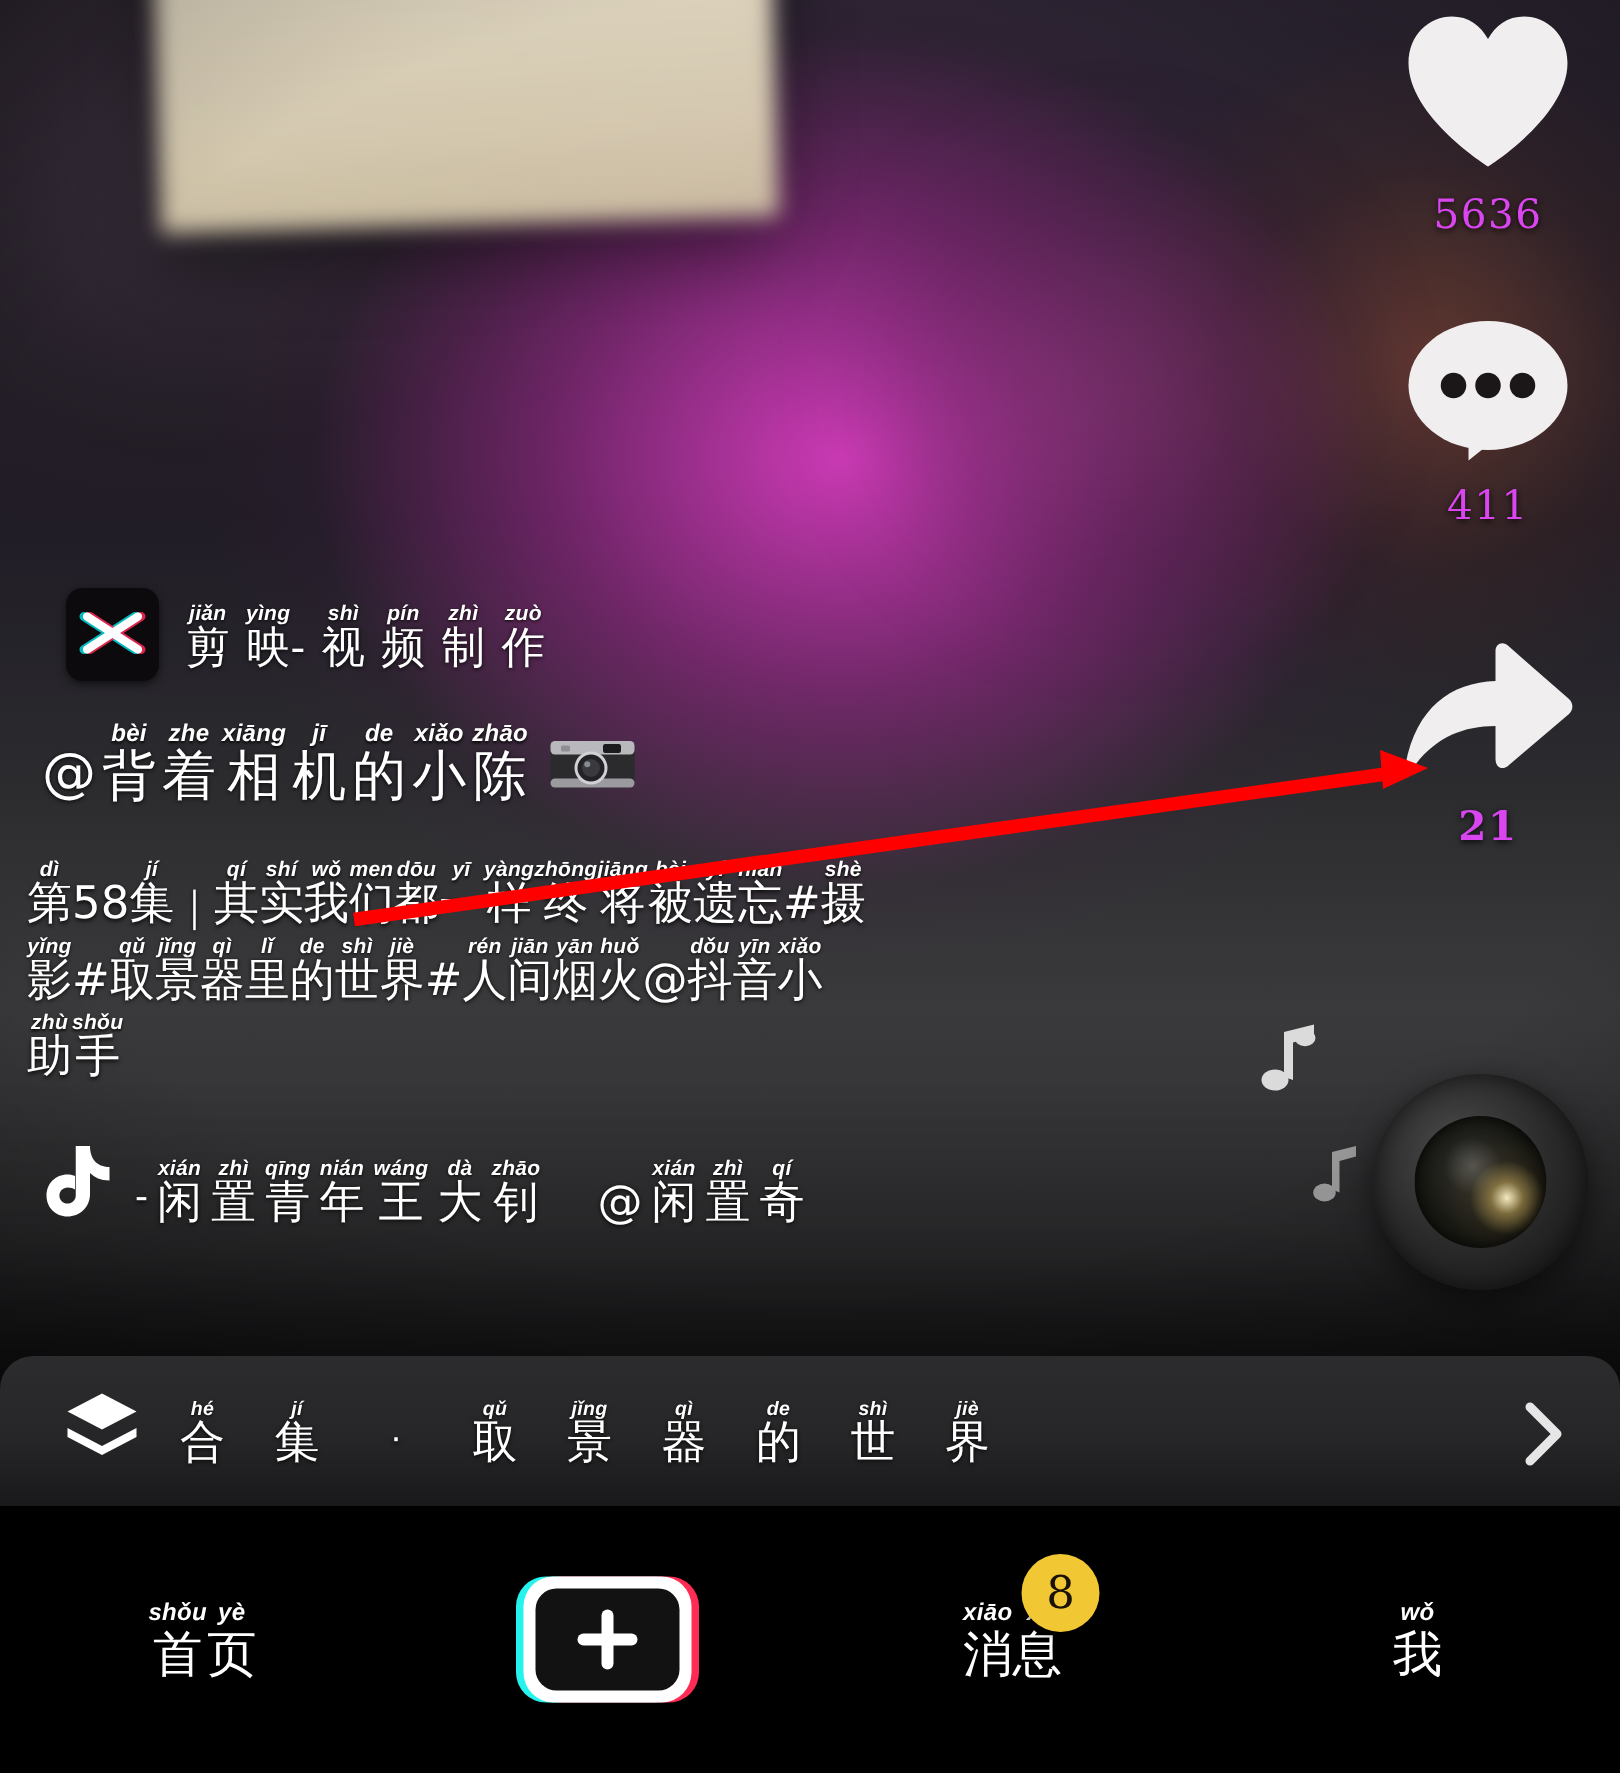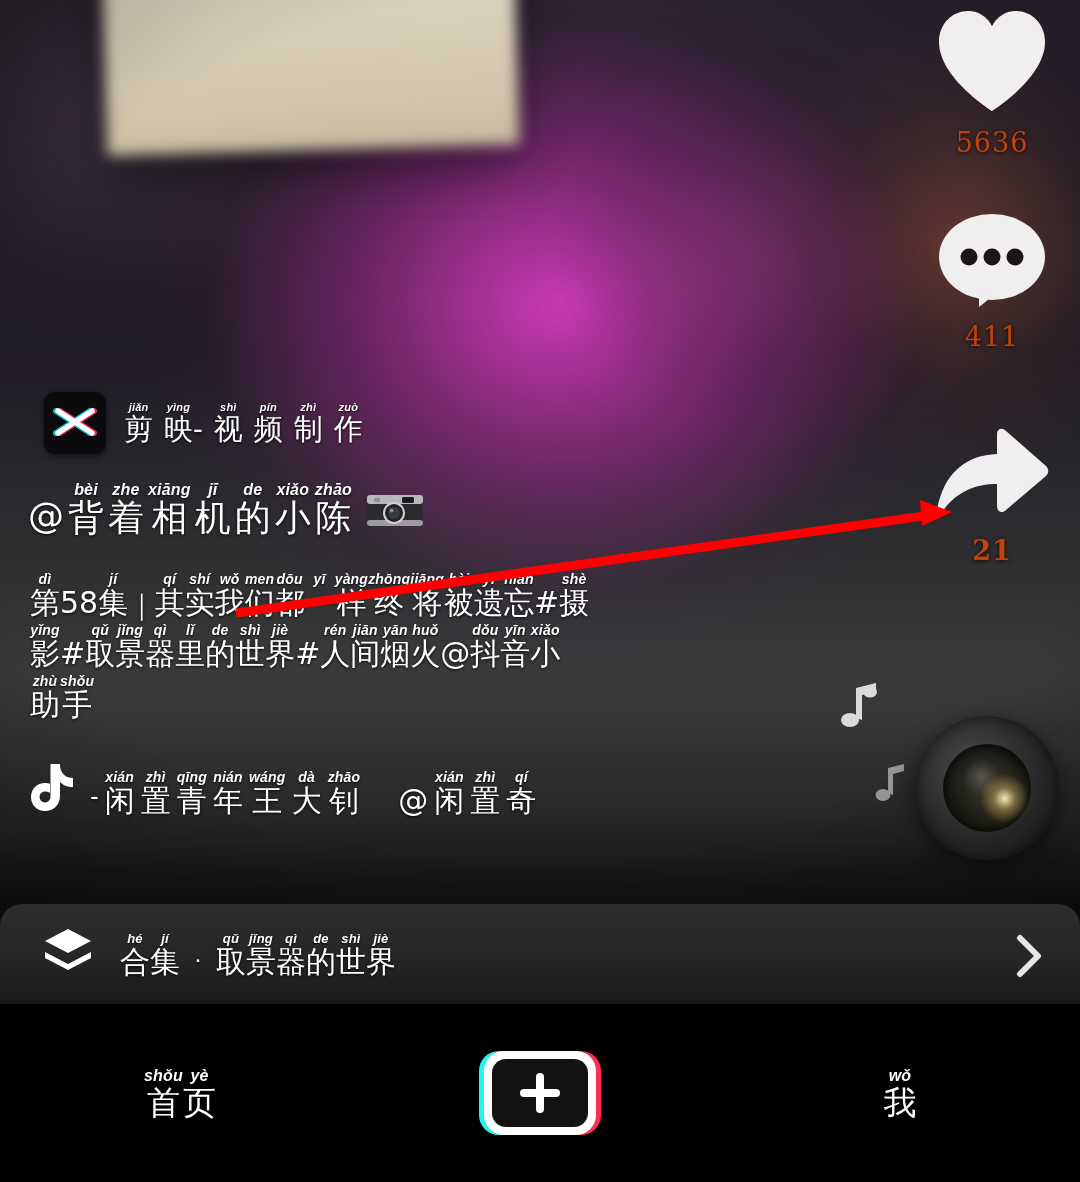--- a/index.html
+++ b/index.html
@@ -96,41 +96,41 @@
   }
   .capcut-logo {
     width:62px; height:62px; border-radius:11px;
     background:#0d0a0e;
     position:relative;
     flex:none;
     box-shadow:0 2px 6px rgba(0,0,0,0.6);
   }
   .capcut-logo svg { position:absolute; inset:0; }
   .capcut-row .ch .hz { font-size:29px; }
-  .capcut-row .ch .py { font-size:11px; }
+  .capcut-row .ch .py { font-size:14px; }
   .capcut-gap { width:11px; }
 
   
   .user-row {
     position:absolute; left:28px; top:482px;
     display:flex; align-items:flex-end; gap:4px;
   }
   .at-sign {
     font-size:36px; color:#fff; font-weight:500;
     line-height:1; padding-bottom:2px;
     text-shadow:0 1px 3px rgba(0,0,0,0.9);
     font-family:"DejaVu Sans", sans-serif;
   }
   .user-row .ch .hz { font-size:36px; }
   .user-row .ch .py { font-size:16px; }
   .emoji-cam { margin-left:10px; margin-bottom:2px; flex:none; }
 
   
   .caption {
-    position:absolute; left:30px; top:572px; width:800px;
+    position:absolute; left:18px; top:572px; width:800px;
   }
   .cap-line { display:flex; align-items:flex-end; margin-bottom:5px; }
   .caption .ch .hz { font-size:30px; }
   .caption .ch .py { font-size:14px; }
   .plain {
     font-size:30px; color:#fff; line-height:1;
     padding-bottom:0px;
     font-family:"DejaVu Sans", sans-serif;
     text-shadow:0 1px 3px rgba(0,0,0,0.9);
     white-space:pre;
@@ -151,21 +151,21 @@
   }
 
   
   .rail { position:absolute; right:0; top:0; width:176px; }
   .rail-item {
     position:absolute; left:0; width:176px;
     display:flex; flex-direction:column; align-items:center;
   }
   .rail-count {
     margin-top:9px;
-    font-size:27px; color:#c2410c;
+    font-size:27px; color:#d946ef;
     font-family:"DejaVu Serif", serif;
     text-shadow:0 1px 4px rgba(0,0,0,0.85);
     letter-spacing:1px;
   }
   .rail-like  { top:8px; }
   .rail-cmt   { top:212px;text-align:right; }
   .rail-share { top:428px;font-weight:bold; }
 
   
   .disc-wrap {
@@ -193,21 +193,21 @@
 
   
   .collection {
     position:absolute; left:0; top:904px; width:1080px; height:100px;
     background:linear-gradient(180deg, rgba(46,46,48,0.94) 0%, rgba(40,40,42,0.94) 55%, rgba(26,26,28,0.96) 100%);
     border-top-left-radius:22px;
     border-top-right-radius:22px;
     display:flex; align-items:center;
   }
   .coll-icon { margin-left:42px; flex:none; }
-  .coll-text { display:flex; align-items:flex-end; margin-left:26px; }
+  .coll-text { display:flex; align-items:flex-end; margin-left:26px;gap:33px; }
   .coll-text .ch .hz { font-size:30px; }
   .coll-text .ch .py { font-size:13px; }
   .coll-dot {
     font-size:24px; color:#fff; margin:0 14px 4px 14px;
     text-shadow:0 1px 3px rgba(0,0,0,0.9);
   }
   .coll-chevron { position:absolute; right:36px; top:30px; }
 
   
   .bottom-nav {
@@ -687,20 +687,33 @@
       <div class="create-btn">
         <div class="cb-cyan"></div>
         <div class="cb-red"></div>
         <div class="cb-white"></div>
         <div class="cb-inner"></div>
         <div class="cb-plus-h"></div>
         <div class="cb-plus-v"></div>
       </div>
     </div>
 
+    <div class="nav-item">
+      <div class="ruby-line">
+        <span class="ch">
+            <span class="py">xiāo</span>
+            <span class="hz">消</span>
+          </span>
+        <span class="ch">
+            <span class="py">xī</span>
+            <span class="hz">息</span>
+          </span>
+      </div>
+      <div class="nav-badge">8</div>
+    </div>
 
     <div class="nav-item">
       <div class="ruby-line">
         <span class="ch">
             <span class="py">wǒ</span>
             <span class="hz">我</span>
           </span>
       </div>
     </div>
   </div>

